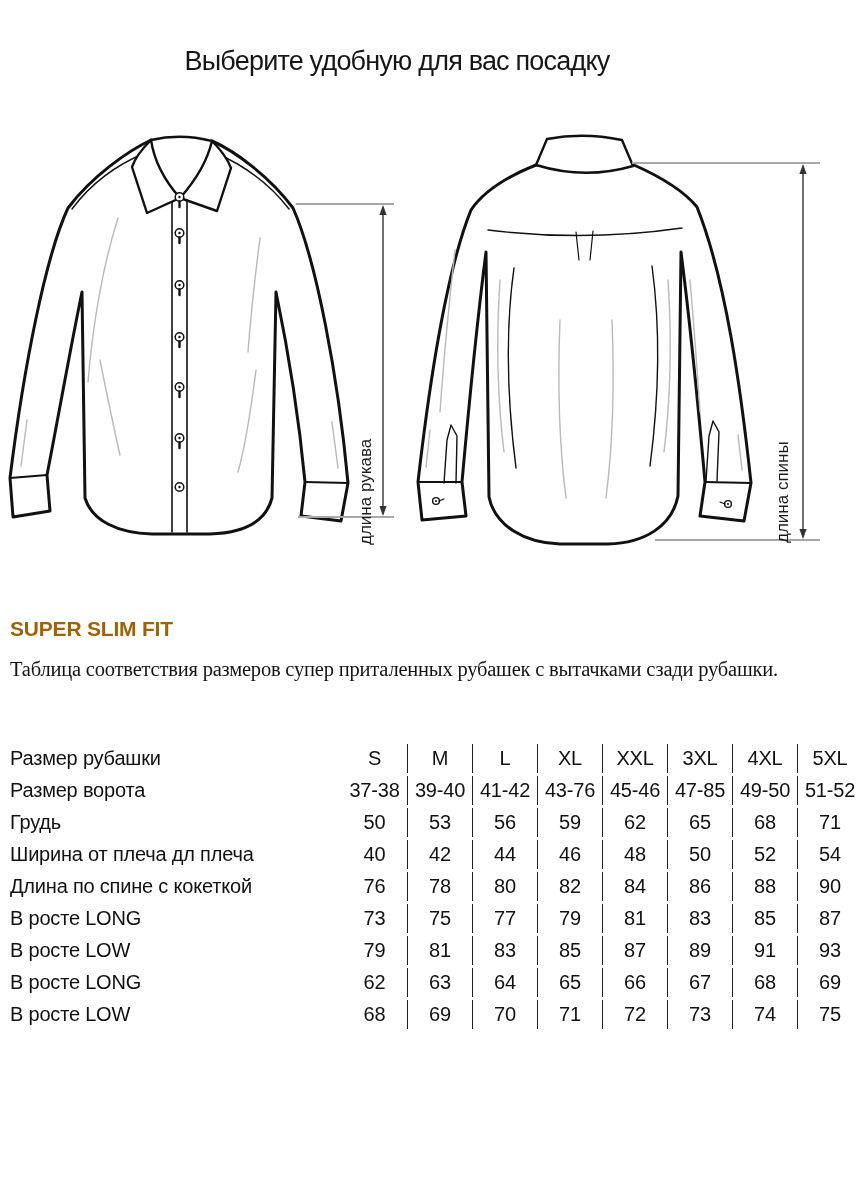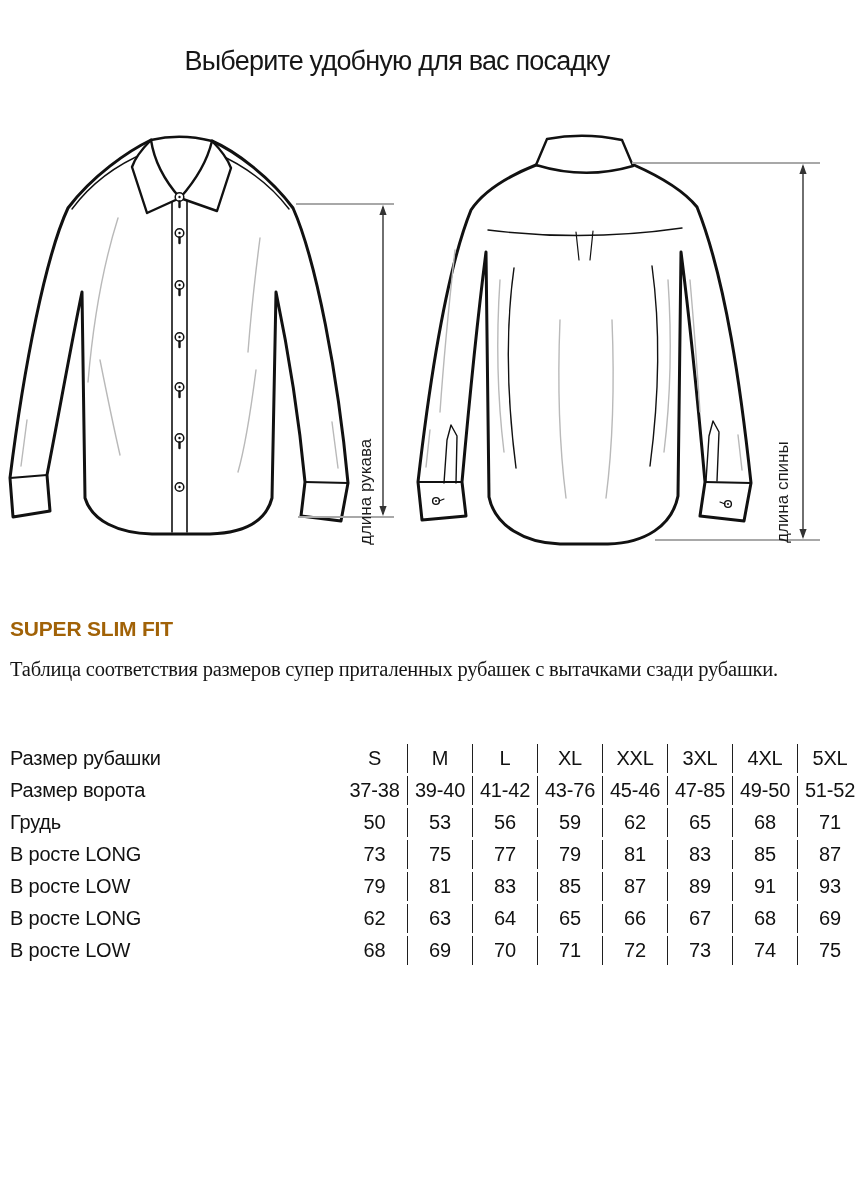--- a/index.html
+++ b/index.html
@@ -230,20 +230,42 @@
           <td class="val">50</td>
           <td class="val divided">53</td>
           <td class="val divided">56</td>
           <td class="val divided">59</td>
           <td class="val divided">62</td>
           <td class="val divided">65</td>
           <td class="val divided">68</td>
           <td class="val divided">71</td>
         </tr>
         <tr>
+          <td class="lbl">Ширина от плеча дл плеча</td>
+          <td class="val">40</td>
+          <td class="val divided">42</td>
+          <td class="val divided">44</td>
+          <td class="val divided">46</td>
+          <td class="val divided">48</td>
+          <td class="val divided">50</td>
+          <td class="val divided">52</td>
+          <td class="val divided">54</td>
+        </tr>
+        <tr>
+          <td class="lbl">Длина по спине с кокеткой</td>
+          <td class="val">76</td>
+          <td class="val divided">78</td>
+          <td class="val divided">80</td>
+          <td class="val divided">82</td>
+          <td class="val divided">84</td>
+          <td class="val divided">86</td>
+          <td class="val divided">88</td>
+          <td class="val divided">90</td>
+        </tr>
+        <tr>
           <td class="lbl">В росте LONG</td>
           <td class="val">73</td>
           <td class="val divided">75</td>
           <td class="val divided">77</td>
           <td class="val divided">79</td>
           <td class="val divided">81</td>
           <td class="val divided">83</td>
           <td class="val divided">85</td>
           <td class="val divided">87</td>
         </tr>

